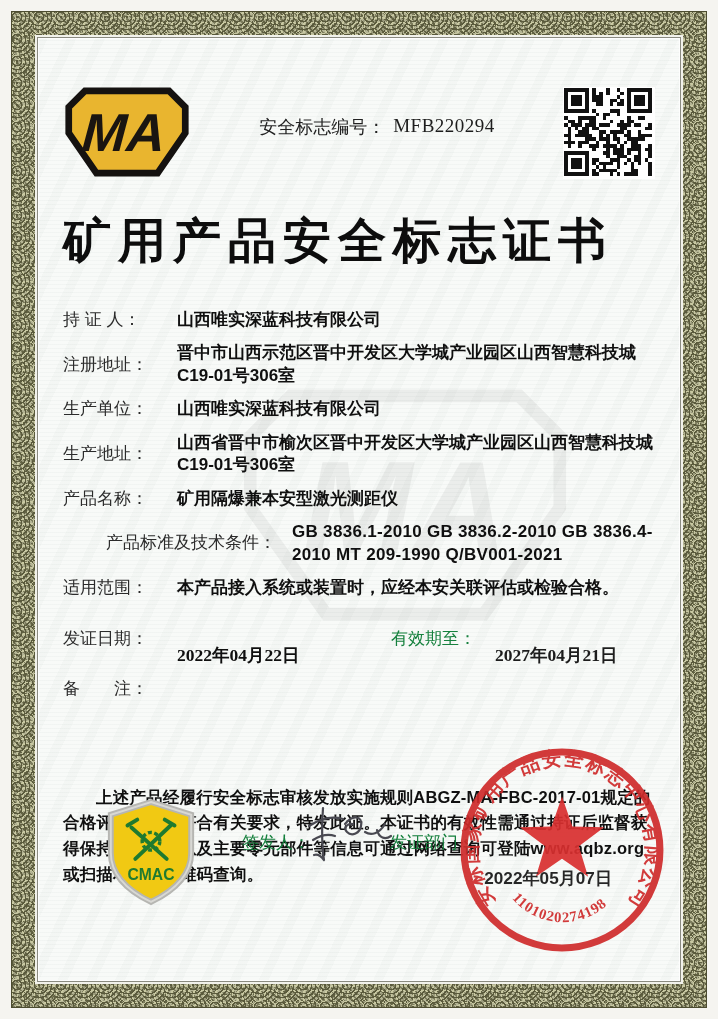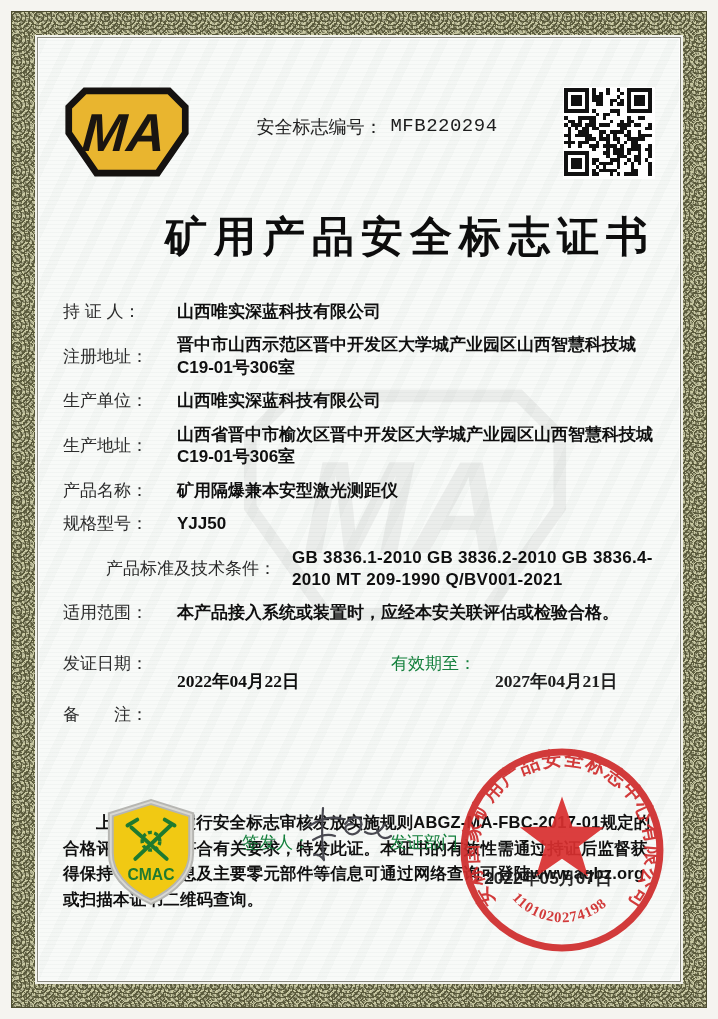--- a/index.html
+++ b/index.html
@@ -18,24 +18,24 @@
   .inner{position:absolute;inset:37px;background:#f8faf8;border:1px solid #8a8a80;
     box-shadow:0 0 0 2px #f2f2ec, inset 0 0 0 1px rgba(255,255,255,.8);
     background-image:repeating-linear-gradient(0deg, rgba(120,145,140,.05) 0 1px, transparent 1px 4px),
       repeating-linear-gradient(115deg, rgba(130,150,140,.04) 0 9px, transparent 9px 26px);}
   .content{position:absolute;inset:37px;padding:50px 26px 0;box-sizing:border-box;}
 
   .hdr{display:flex;align-items:flex-start;}
   .ma-logo{width:128px;height:90px;flex:0 0 auto;}
   .hdr-mid{flex:1;display:flex;justify-content:center;align-items:flex-start;margin-top:28px;gap:8px;}
   .certno-label{font-size:18px;color:#222;}
-  .certno-value{font-size:19px;font-family:Liberation Mono, monospace;letter-spacing:.5px;}
+  .certno-value{font-size:19px;font-family:Liberation Serif, serif;letter-spacing:.5px;}
   .qr{width:90px;height:90px;flex:0 0 auto;background:#fff;padding:1px;}
 
-  .title{margin-top:30px;text-align:right;font-size:42px;font-weight:900;letter-spacing:7px;color:#0d0d0d;}
+  .title{margin-top:30px;text-align:left;font-size:48px;font-weight:900;letter-spacing:7px;color:#0d0d0d;}
 
   .fields{margin-top:36px;}
   .field-row{display:flex;margin-bottom:11px;font-size:17px;line-height:1.32;align-items:center;}
   .f-label{flex:0 0 114px;color:#2b2b2b;white-space:nowrap;}
   .field-row.wide .f-label{flex-basis:186px;margin-left:43px;}
   .f-value{flex:1;font-weight:700;color:#0f0f0f;}
   .f-value.mono{font-weight:700;letter-spacing:.3px;}
   .field-row.dates .f-value{flex:0 0 158px;}
   .field-row.dates .f-label2{flex:0 0 104px;margin-left:56px;color:#15803d;white-space:nowrap;}
   .field-row.dates .f-value2{font-weight:600;}
@@ -100,24 +100,20 @@
         <div class="f-value">山西唯实深蓝科技有限公司</div>
       </div>
       <div class="field-row">
         <div class="f-label">生产地址：</div>
         <div class="f-value">山西省晋中市榆次区晋中开发区大学城产业园区山西智慧科技城C19-01号306室</div>
       </div>
       <div class="field-row">
         <div class="f-label">产品名称：</div>
         <div class="f-value">矿用隔爆兼本安型激光测距仪</div>
       </div>
-      <div class="field-row">
-        <div class="f-label">规格型号：</div>
-        <div class="f-value">YJJ50</div>
-      </div>
       <div class="field-row wide">
         <div class="f-label">产品标准及技术条件：</div>
         <div class="f-value mono">GB 3836.1-2010 GB 3836.2-2010 GB 3836.4-2010 MT 209-1990 Q/BV001-2021</div>
       </div>
       <div class="field-row">
         <div class="f-label">适用范围：</div>
         <div class="f-value">本产品接入系统或装置时，应经本安关联评估或检验合格。</div>
       </div>
       <div class="field-row dates">
         <div class="f-label">发证日期：</div>

